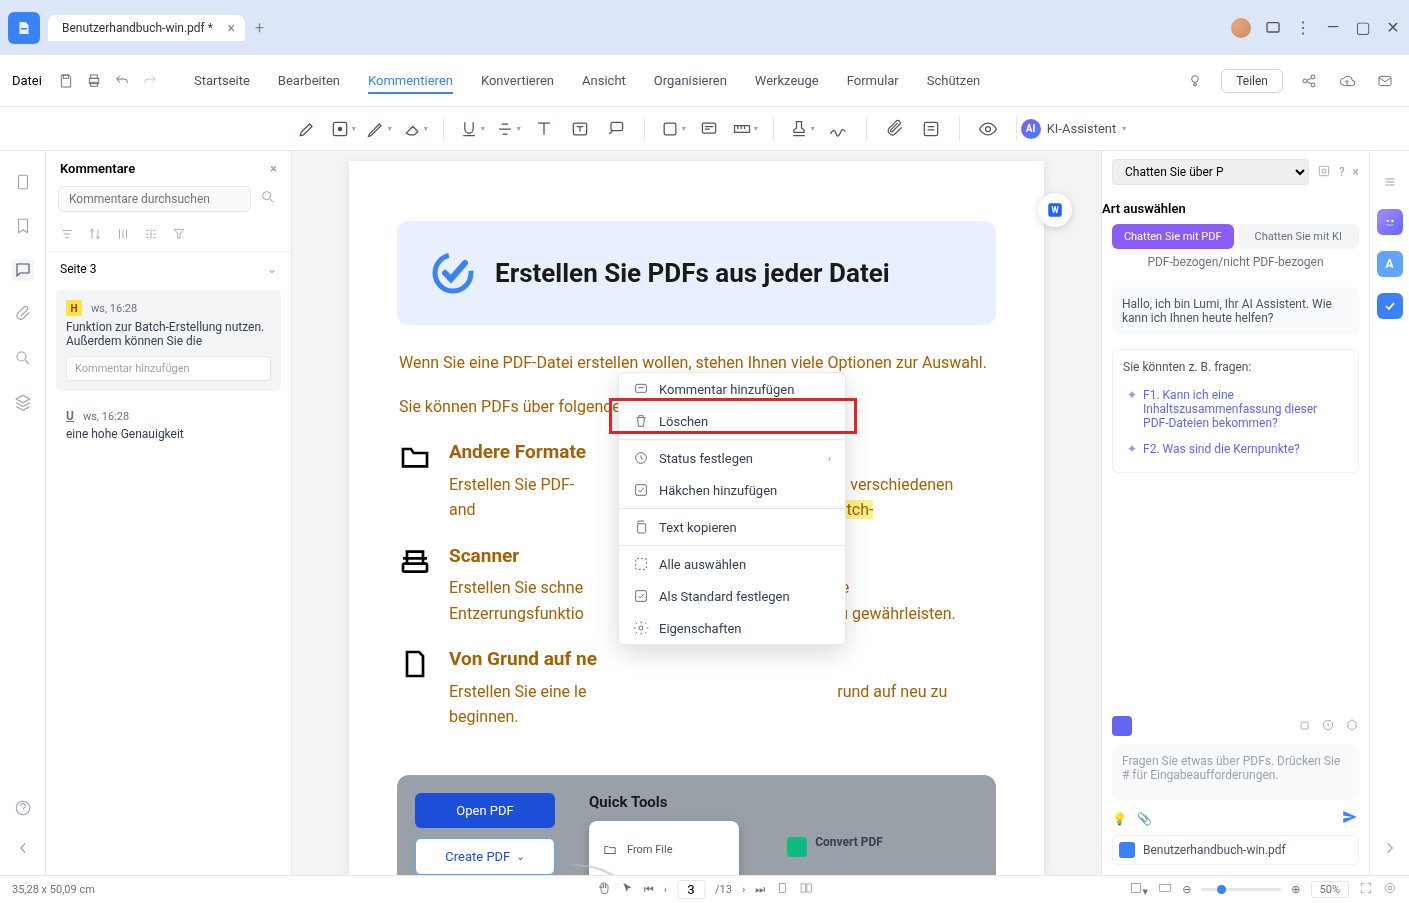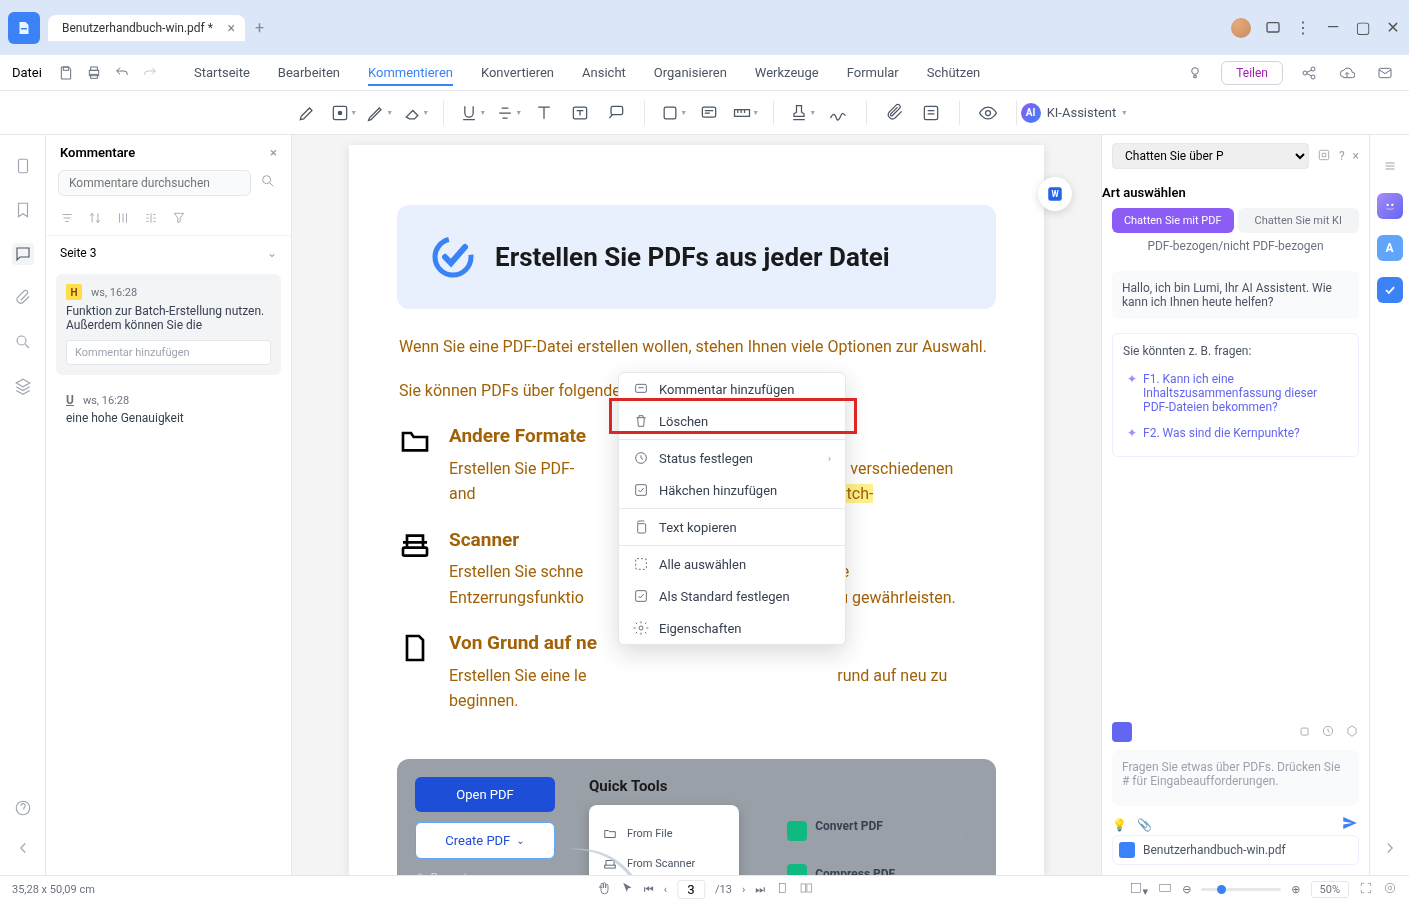--- a/index.html
+++ b/index.html
@@ -6,27 +6,27 @@
 body { width: 1409px; height: 903px; background: #fff; overflow: hidden; display: flex; flex-direction: column; }
 .titlebar { height: 55px; background: #DCE6F9; display: flex; align-items: center; padding: 0 8px; }
 .app-logo { width: 32px; height: 32px; background: #3B82F6; border-radius: 6px; display: flex; align-items: center; justify-content: center; margin-right: 8px; }
 .app-logo svg { fill: #fff; }
 .tab { background: #fff; border-radius: 8px 8px 0 0; padding: 6px 32px 6px 14px; display: flex; align-items: center; position: relative; font-size: 12px; color: #333; }
 .tab-close { position: absolute; right: 10px; color: #888; font-size: 14px; }
 .tab-add { margin-left: 10px; color: #888; font-size: 16px; }
 .titlebar-right { margin-left: auto; display: flex; align-items: center; gap: 14px; }
 .avatar { width: 20px; height: 20px; border-radius: 50%; background: radial-gradient(circle at 30% 30%, #E8A87C, #C38D5F); }
 .win-btn { width: 16px; height: 16px; display: flex; align-items: center; justify-content: center; color: #555; }
-.menubar { height: 36px; background: #fff; border-bottom: 1px solid #e5e7eb; display: flex; align-items: center; padding: 0 12px; gap: 4px; }
+.menubar { height: 52px; background: #fff; border-bottom: 1px solid #e5e7eb; display: flex; align-items: center; padding: 0 12px; gap: 4px; }
 .menu-file { font-size: 13px; margin-right: 8px; }
 .mb-icon { width: 24px; height: 24px; display: flex; align-items: center; justify-content: center; color: #6b7280; }
 .menu-tabs { display: flex; gap: 28px; margin-left: 28px; font-size: 13px; color: #4b5563; }
 .menu-tab.active { color: #3B82F6; border-bottom: 2px solid #3B82F6; padding-bottom: 4px; margin-bottom: -6px; }
 .menubar-right { margin-left: auto; display: flex; align-items: center; gap: 14px; }
-.share-btn { border: 1px solid #d1d5db; border-radius: 6px; padding: 4px 14px; font-size: 12px; color: #a21caf; }
+.share-btn { border: 1px solid #d1d5db; border-radius: 6px; padding: 4px 14px; font-size: 12px; color: #404040; }
 .toolbar { height: 44px; background: #fff; border-bottom: 1px solid #e5e7eb; display: flex; align-items: center; justify-content: center; gap: 4px; padding: 0 20px; }
 .tool-group { display: flex; align-items: center; gap: 8px; padding: 0 10px; }
 .tool-sep { width: 1px; height: 24px; background: #e5e7eb; }
 .tool-btn { width: 28px; height: 28px; display: flex; align-items: center; justify-content: center; color: #4b5563; border-radius: 4px; }
 .tool-btn svg { width: 20px; height: 20px; }
 .tool-dd::after { content: "\25BE"; font-size: 8px; margin-left: 2px; color: #9ca3af; }
 .ai-btn { display: flex; align-items: center; gap: 6px; font-size: 13px; color: #4b5563; }
 .ai-dot { width: 20px; height: 20px; border-radius: 50%; background: linear-gradient(135deg, #8B5CF6, #3B82F6); display: flex; align-items: center; justify-content: center; color: #fff; font-size: 10px; font-weight: bold; }
 .main { flex: 1; display: flex; overflow: hidden; }
 .left-rail { width: 46px; background: #fff; border-right: 1px solid #e5e7eb; display: flex; flex-direction: column; align-items: center; padding-top: 20px; gap: 22px; }
@@ -87,21 +87,21 @@
 .ai-sub { text-align: center; color: #6b7280; font-size: 12px; padding: 6px 0 12px; }
 .ai-greeting { background: #f9fafb; margin: 6px 10px; padding: 10px; border-radius: 6px; color: #4b5563; }
 .ai-suggest { margin: 8px 10px; padding: 10px; border: 1px solid #eef; border-radius: 6px; }
 .ai-suggest-title { color: #4b5563; margin-bottom: 8px; }
 .ai-qlink { color: #6366F1; padding: 6px 4px; display: flex; gap: 6px; }
 .ai-spark { color: #A78BFA; }
 .ai-bottom { margin-top: auto; padding: 10px; }
 .ai-input-box { background: #f9fafb; border-radius: 8px; padding: 10px; color: #9ca3af; min-height: 56px; position: relative; }
 .ai-icons-row { display: flex; gap: 10px; margin-top: 8px; align-items: center; }
 .ai-send { margin-left: auto; color: #3B82F6; }
-.ai-file-row { display: flex; align-items: center; gap: 8px; margin-top: 0; padding: 6px; border: 1px solid #eef; border-radius: 6px; color: #4b5563; }
+.ai-file-row { display: flex; align-items: center; gap: 8px; margin-top: 6px; padding: 6px; border: 1px solid #eef; border-radius: 6px; color: #4b5563; }
 .ai-hist-row { display: flex; gap: 10px; margin-bottom: 8px; align-items: center; }
 .right-rail { width: 40px; background: #fff; border-left: 1px solid #e5e7eb; display: flex; flex-direction: column; align-items: center; padding-top: 20px; gap: 16px; }
 .rr-icon { width: 26px; height: 26px; border-radius: 6px; display: flex; align-items: center; justify-content: center; }
 .rr-purple { background: linear-gradient(135deg, #A78BFA, #6366F1); color: #fff; }
 .rr-blue { background: #60A5FA; color: #fff; }
 .rr-blue2 { background: #3B82F6; color: #fff; }
 .statusbar { height: 28px; background: #fff; border-top: 1px solid #e5e7eb; display: flex; align-items: center; padding: 0 12px; font-size: 11px; color: #6b7280; gap: 12px; }
 .sb-center { position: absolute; left: 50%; transform: translateX(-50%); display: flex; align-items: center; gap: 10px; }
 .sb-page-input { border: 1px solid #e5e7eb; border-radius: 3px; padding: 1px 6px; width: 28px; text-align: center; }
 .sb-right { margin-left: auto; display: flex; align-items: center; gap: 10px; }

